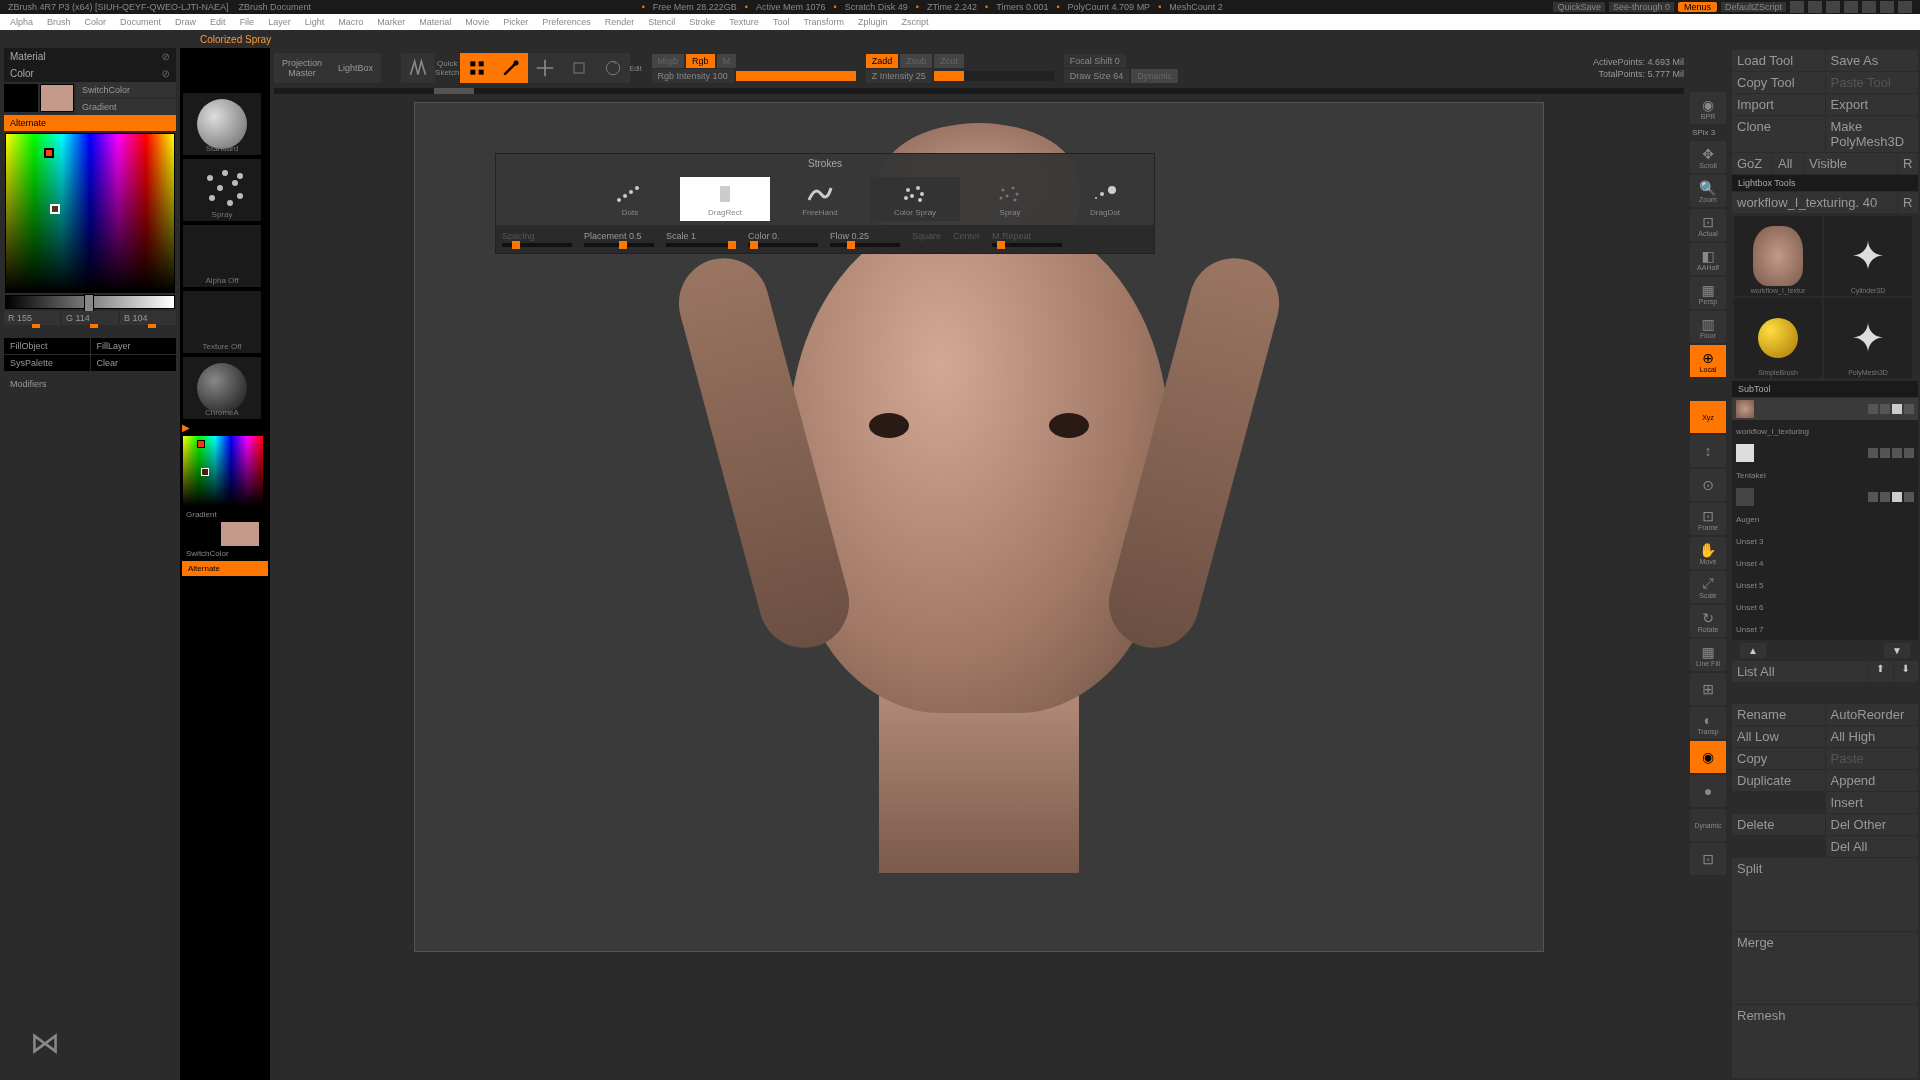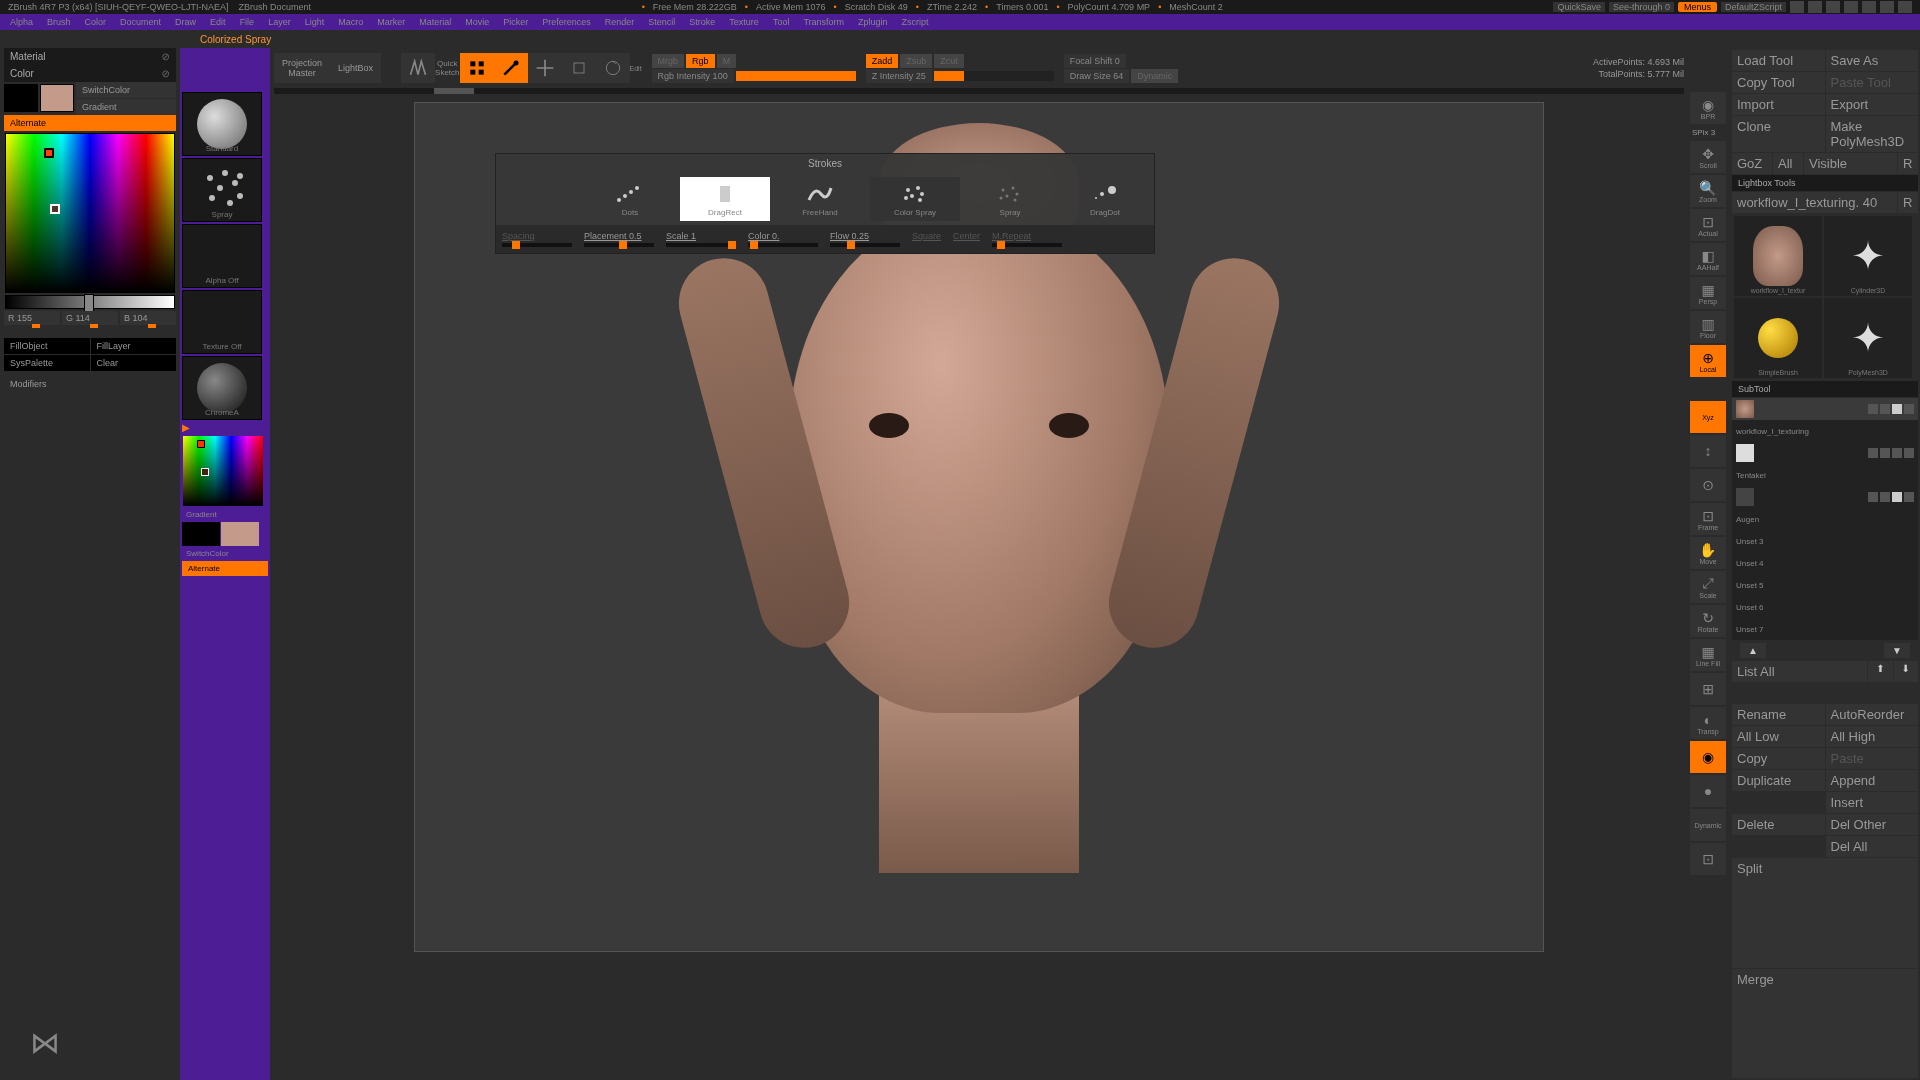--- a/index.html
+++ b/index.html
@@ -9,21 +9,21 @@
 .titlebar { height: 14px; background: #1a1a1a; display: flex; align-items: center; padding: 0 8px; font-size: 9px; color: #888; }
 .titlebar .left { flex: 0 0 auto; }
 .titlebar .stats { flex: 1; display: flex; gap: 8px; justify-content: center; }
 .titlebar .stats span.sep { color: #ff7700; }
 .titlebar .right { display: flex; gap: 4px; align-items: center; }
 .titlebar .btn-orange { background: #ff7700; color: #000; padding: 0 6px; border-radius: 2px; }
 .titlebar .pill { background: #333; padding: 0 4px; }
 .titlebar .icon { width: 14px; height: 12px; background: #444; display: inline-block; }
 
 
-.menubar { height: 16px; background: #4c1d95; display: flex; align-items: center; padding: 0 4px; gap: 2px; font-size: 9px; }
+.menubar { height: 16px; background: #ffffff; display: flex; align-items: center; padding: 0 4px; gap: 2px; font-size: 9px; }
 .menubar span { padding: 0 6px; color: #888; cursor: pointer; }
 
 
 .toolname-strip { height: 18px; background: #2b2b2b; display: flex; align-items: center; padding-left: 200px; }
 .toolname-strip .name { color: #ff9933; font-size: 10px; }
 
 
 .main { display: flex; height: calc(1080px - 48px); }
 
 
@@ -50,21 +50,21 @@
 .rgb-row { display: flex; gap: 2px; margin: 2px 0; }
 .rgb-item { flex: 1; background: #333; padding: 2px 4px; font-size: 9px; position: relative; }
 .rgb-item::after { content: ''; position: absolute; bottom: -3px; left: 50%; width: 8px; height: 4px; background: #ff7700; }
 
 .btn-row { display: flex; gap: 1px; margin: 1px 0; }
 .btn-half { flex: 1; background: #000000; color: #999; padding: 3px 6px; font-size: 9px; }
 
 .modifiers { background: #2b2b2b; color: #999; padding: 4px 6px; font-size: 9px; margin-top: 4px; }
 
 
-.left-col2 { width: 90px; background: #4c1d95; padding: 2px; display: flex; flex-direction: column; gap: 2px; }
+.left-col2 { width: 90px; background: #000000; padding: 2px; display: flex; flex-direction: column; gap: 2px; }
 .tool-tile { width: 80px; height: 64px; background: #1a1a1a; border: 1px solid #000; display: flex; align-items: center; justify-content: center; position: relative; }
 .tool-tile .label { position: absolute; bottom: 2px; width: 100%; text-align: center; font-size: 8px; color: #777; }
 .brush-circle { width: 50px; height: 50px; border-radius: 50%; background: radial-gradient(circle at 35% 35%, #ddd, #666); }
 .spray-dots { width: 50px; height: 50px; position: relative; }
 .spray-dots span { position: absolute; width: 6px; height: 6px; background: #bbb; border-radius: 50%; }
 .mat-sphere { width: 50px; height: 50px; border-radius: 50%; background: radial-gradient(circle at 35% 35%, #888, #111); }
 
 .mini-picker { width: 80px; height: 70px; background: linear-gradient(to bottom, rgba(255,255,255,0) 0%, rgba(0,0,0,1) 100%), linear-gradient(to right, #ff0, #0f0, #0ff, #00f, #f0f, #f00); position: relative; margin: 1px; }
 .mini-label { font-size: 8px; color: #888; padding: 1px 4px; }
 .mini-swatches { display: flex; gap: 1px; }
@@ -108,21 +108,21 @@
 .popup-title { text-align: center; padding: 4px; font-size: 10px; color: #aaa; }
 .stroke-grid { display: flex; gap: 5px; padding: 4px; justify-content: flex-end; }
 .stroke-item { width: 90px; height: 44px; display: flex; flex-direction: column; align-items: center; justify-content: center; gap: 2px; }
 .stroke-item.selected { border: 2px solid #fff; background: #ffffff; }
 .stroke-item.active { background: #333; }
 .stroke-item .label { font-size: 8px; color: #888; }
 .stroke-icon { width: 30px; height: 24px; display: flex; align-items: center; justify-content: center; }
 
 .popup-sliders { background: #2a2a2a; padding: 6px; display: flex; flex-wrap: wrap; gap: 12px; font-size: 9px; }
 .pslider { display: flex; flex-direction: column; gap: 2px; }
-.pslider .plabel { color: #999; text-decoration: underline; }
+.pslider .plabel { color: #999; }
 .pslider .plabel.dim { color: #555; }
 .pslider .ptrack { width: 70px; height: 4px; background: #111; position: relative; }
 .pslider .phandle { position: absolute; width: 8px; height: 8px; background: #ff7700; top: -2px; }
 
 
 .right-iconstrip { width: 42px; background: #2b2b2b; display: flex; flex-direction: column; gap: 2px; padding: 2px; }
 .ricon { width: 36px; height: 32px; background: #333; display: flex; flex-direction: column; align-items: center; justify-content: center; font-size: 7px; color: #888; }
 .ricon.orange { background: #ff7700; color: #000; }
 .ricon .glyph { font-size: 14px; }
 
@@ -754,16 +754,17 @@
     <div class="rp-row">
         <div class="rp-btn">Delete</div>
         <div class="rp-btn">Del Other</div>
       </div>
     <div class="rp-row">
         <div class="rp-btn" style="visibility:hidden">x</div>
         <div class="rp-btn">Del All</div>
       </div>
     <div class="rp-btn">Split</div>
     <div class="rp-btn">Merge</div>
+    <div class="rp-btn">Remesh</div>
   </div>
 </div>
 
 <div class="butterfly">⋈</div>
 
 </body></html>

